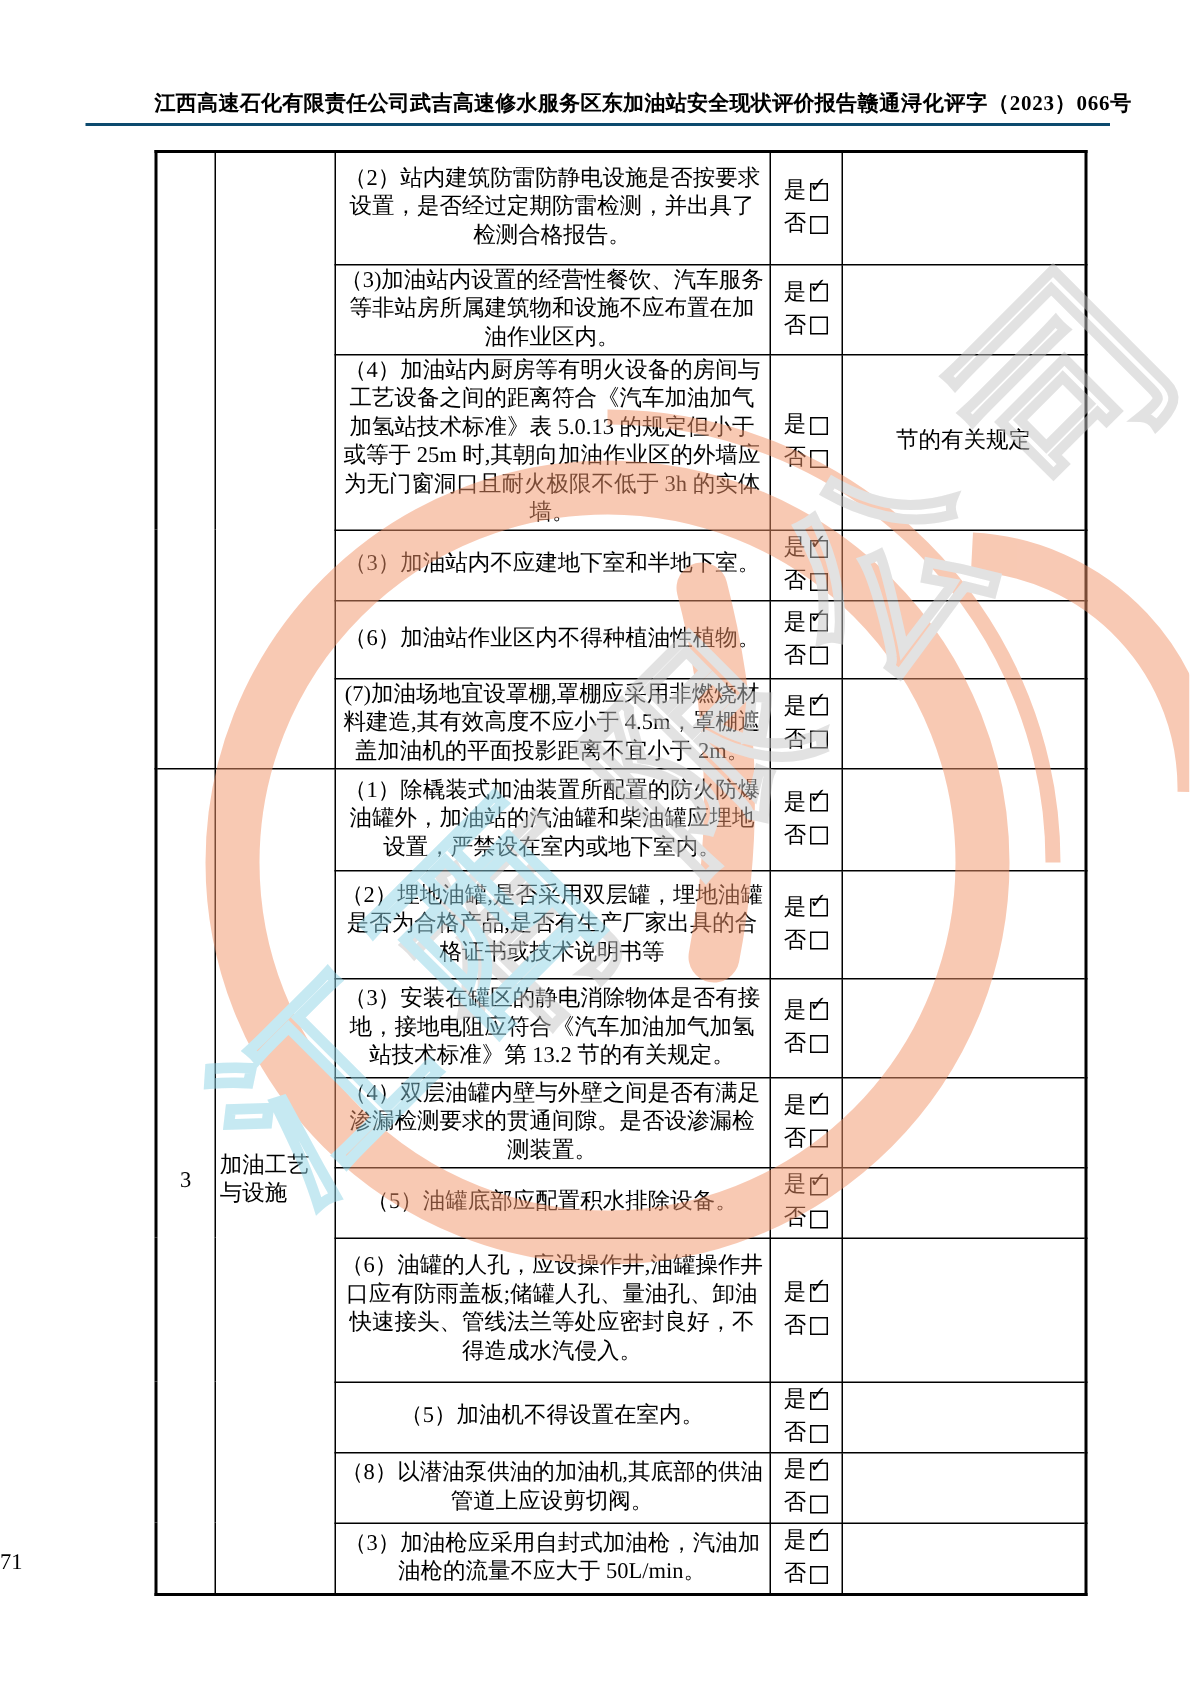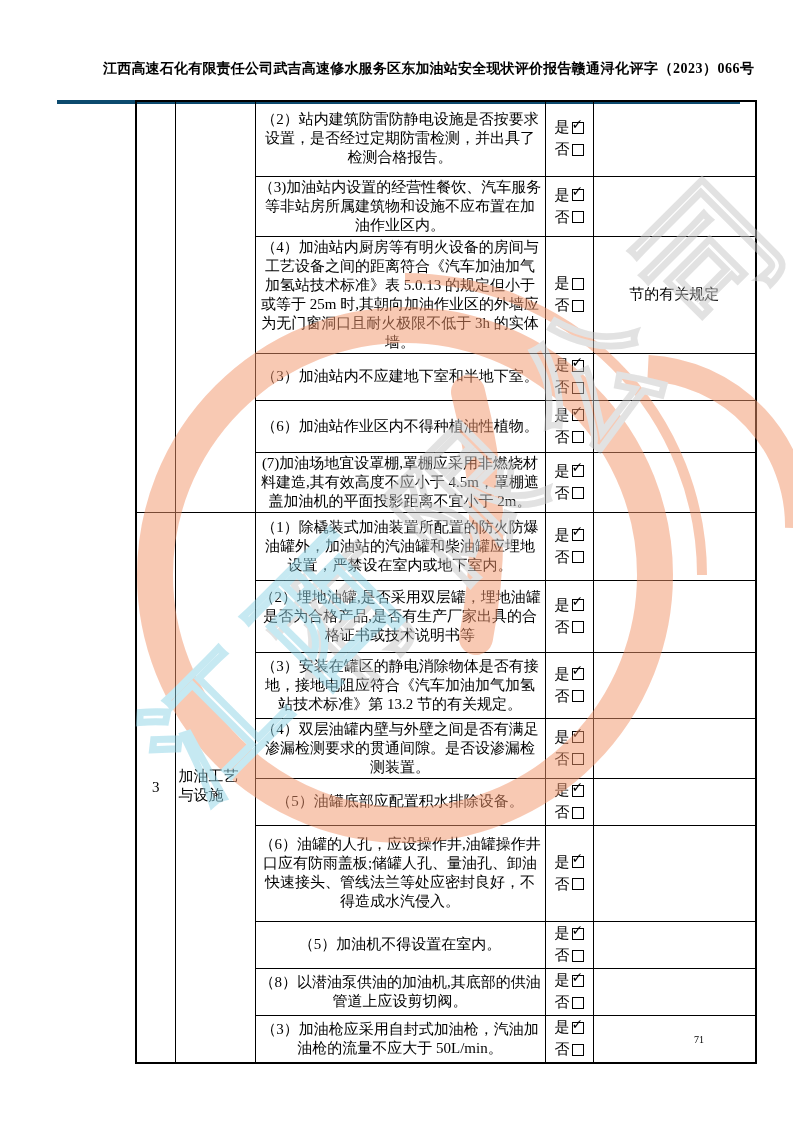--- a/index.html
+++ b/index.html
@@ -7,31 +7,31 @@
     width:793px;height:1122px;background:#ffffff;color:#000;
     font-family:"Liberation Serif","DejaVu Serif",serif;
     position:relative;overflow:hidden;
   }
   .page{position:absolute;inset:0;overflow:hidden;}
 
   
   .doc-header{
     position:absolute;top:60px;left:57px;width:683px;
     display:flex;justify-content:space-between;align-items:flex-end;
-    border-bottom:4px solid #0c4a6e;padding-bottom:22px;
+    border-bottom:2px solid #0c4a6e;padding-bottom:4px;
     font-weight:bold;font-size:14px;white-space:nowrap;
   }
   .doc-header .title{padding-left:46px;letter-spacing:0.2px;}
   .doc-header .doc-no{letter-spacing:0.5px;}
 
   
   table.checklist{
     position:absolute;top:100px;left:103px;width:620px;
     border-collapse:collapse;table-layout:fixed;
-    border:2px solid #000;background:transparent;z-index:1;margin-left:32px;
+    border:2px solid #000;background:transparent;z-index:1;
   }
   table.checklist td{
     border:1px solid #000;font-size:15px;line-height:19px;
     vertical-align:middle;padding:1px 3px;overflow:hidden;
   }
   td.col-no{text-align:center;font-size:14px;}
   td.col-cat{text-align:left;font-size:15px;line-height:21px;font-family:Liberation Mono, monospace;}
   td.col-item{text-align:center;}
   td.col-cb{padding:0 1px;}
   td.col-remark{text-align:center;}
@@ -42,22 +42,22 @@
     width:12px;height:12px;box-sizing:border-box;border:1.6px solid #000;
     position:relative;display:inline-block;flex:0 0 auto;background:#fff;
   }
   .cb-box .check{
     position:absolute;left:-1px;top:-6px;font-size:14px;font-weight:bold;line-height:1;
     font-family:"DejaVu Sans",sans-serif;
   }
 
   
   .page-number{
-    position:absolute;top:1034px;left:0;width:704px;text-align:right;
-    font-size:10px;
+    position:absolute;top:1034px;left:0;width:704px;text-align:left;
+    font-size:15px;
   }
 
   
   .watermark{
     position:absolute;inset:0;z-index:3;pointer-events:none;opacity:.5;
   }
   .watermark text{font-family:"Liberation Serif","DejaVu Serif",serif;font-weight:bold;}
 </style>
 </head>
 <body>

